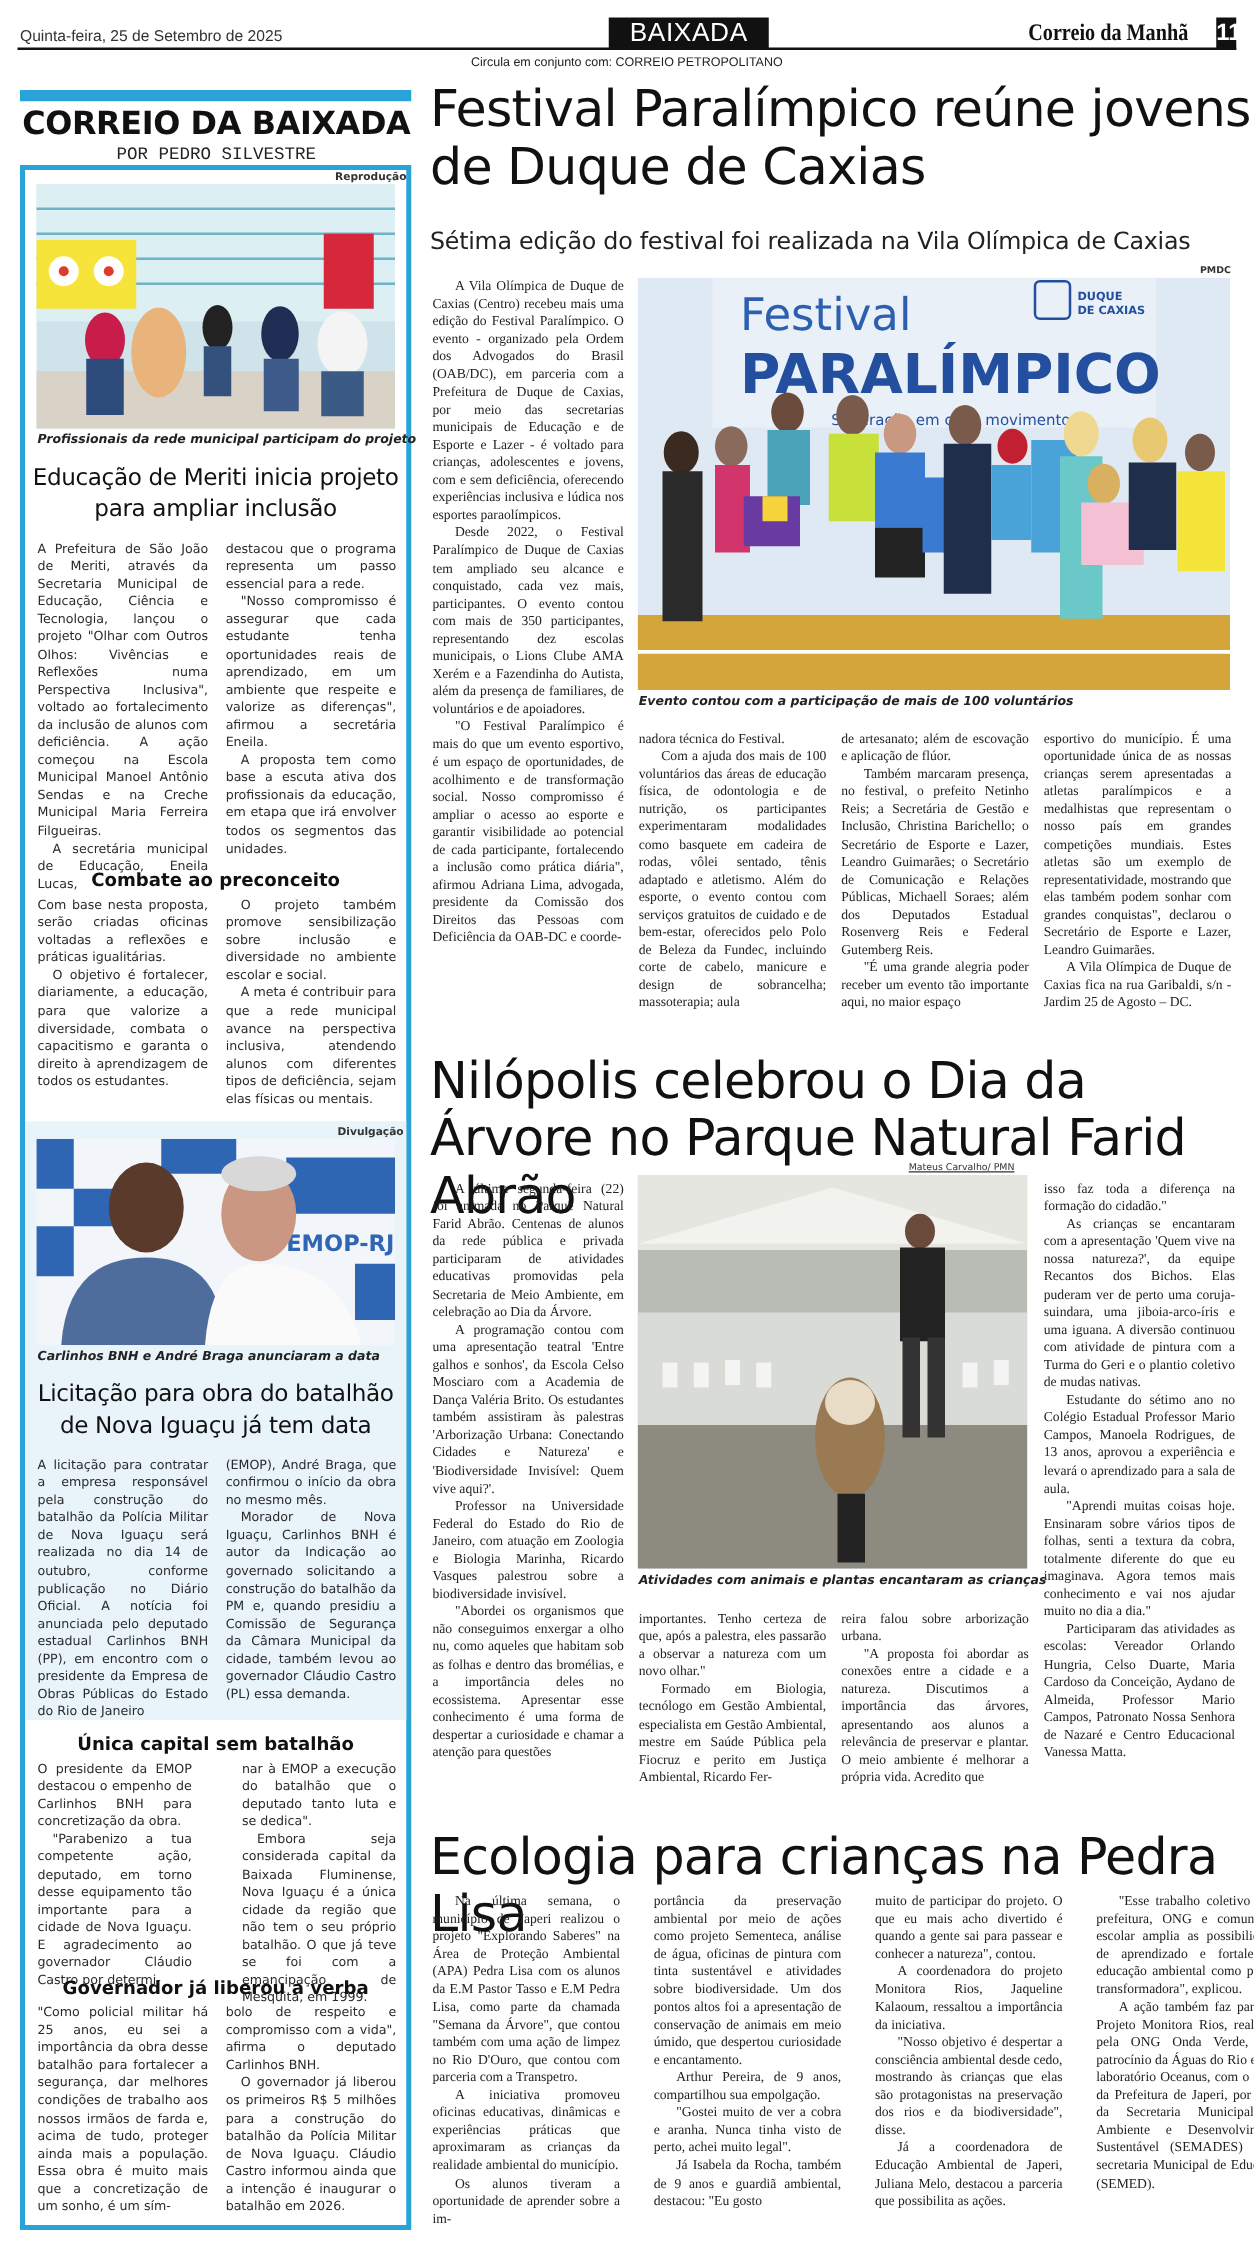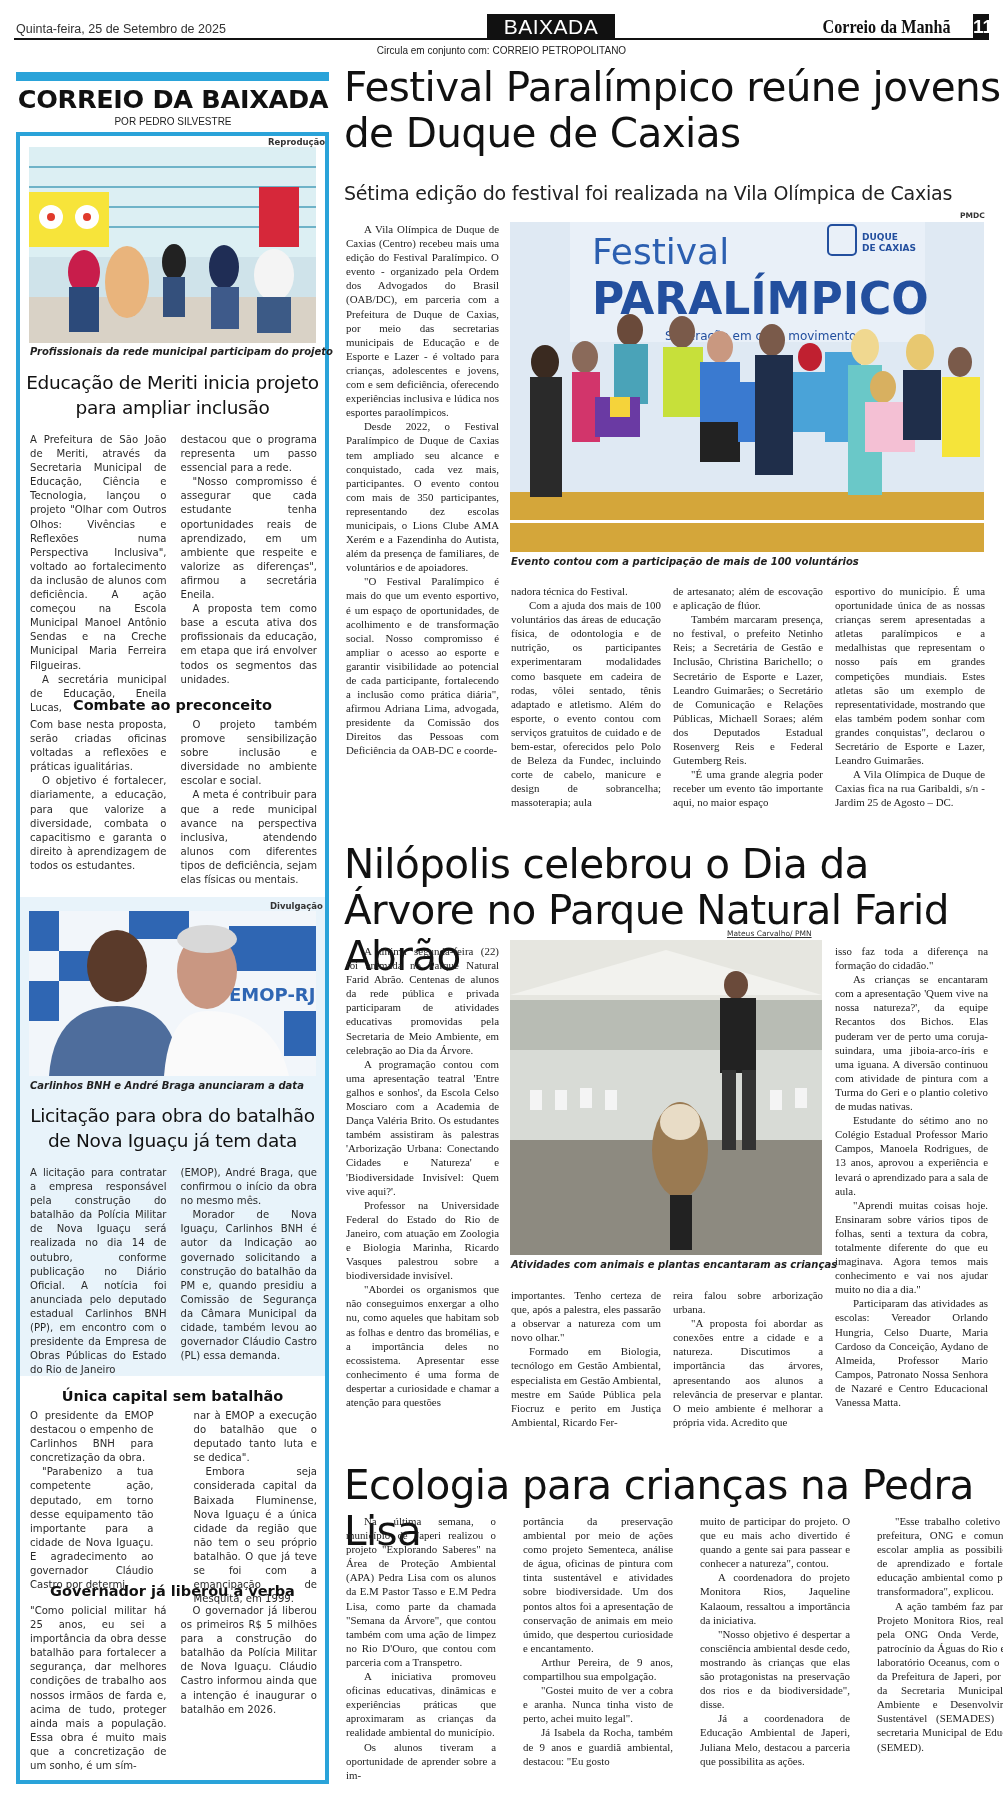--- a/index.html
+++ b/index.html
@@ -10,21 +10,21 @@
   .hdr { position: absolute; left: 14px; top: 14px; width: 975px; height: 26px; border-bottom: 2px solid #111; }
   .hdr .date { position: absolute; left: 2px; top: 8px; font-family: "Liberation Sans", sans-serif; font-size: 12.5px; color: #333; }
   .hdr .section { position: absolute; left: 473px; top: 0; width: 128px; height: 26px; background: #111; color: #fff; font-family: "Liberation Sans", sans-serif; font-size: 21px; text-align: center; line-height: 26px; letter-spacing: 0.5px; }
   .hdr .brand { position: absolute; right: 38px; top: 2px; font-family: "Liberation Serif", serif; font-weight: bold; font-size: 19px; transform: scaleX(0.85); transform-origin: right; }
   .hdr .pagenum { position: absolute; right: 0; top: 0; width: 16px; height: 26px; background: #111; color: #fff; font-family: "Liberation Sans", sans-serif; font-weight: bold; font-size: 19px; text-align: center; line-height: 26px; }
   .circ { position: absolute; left: 0; width: 1003px; top: 45px; text-align: center; font-family: "Liberation Sans", sans-serif; font-size: 10px; color: #222; }
 
   
   .lbar { position: absolute; left: 16px; top: 72px; width: 313px; height: 9px; background: #2aa3d9; }
   .lcol-title { position: absolute; left: 14px; top: 84px; width: 318px; text-align: center; font-family: "DejaVu Sans", sans-serif; font-weight: bold; font-size: 25.5px; letter-spacing: -0.3px; line-height: 30px; }
-  .lcol-by { position: absolute; left: 14px; top: 116px; width: 318px; text-align: center; font-family: Liberation Sans, sans-serif; font-size: 10px; color: #222; }
+  .lcol-by { position: absolute; left: 14px; top: 116px; width: 318px; text-align: center; font-family: Liberation Mono, monospace; font-size: 14px; color: #222; }
   .lbox { position: absolute; left: 16px; top: 132px; width: 313px; height: 1652px; border: 4px solid #2aa3d9; }
   .credit { position: absolute; font-family: "DejaVu Sans", sans-serif; font-weight: bold; font-size: 8.5px; color: #333; }
   .photo { position: absolute; overflow: hidden; }
   .caption { position: absolute; font-family: "DejaVu Sans", sans-serif; font-style: italic; font-weight: bold; font-size: 10px; color: #222; white-space: nowrap; }
   .ltitle { position: absolute; left: 24px; width: 297px; text-align: center; font-family: "DejaVu Sans", sans-serif; font-size: 18.5px; line-height: 25px; color: #111; letter-spacing: -0.3px; }
   .lsub { position: absolute; left: 24px; width: 297px; text-align: center; font-family: "DejaVu Sans", sans-serif; font-size: 14.5px; font-weight: 600; color: #111; }
   .lcols { position: absolute; left: 30px; width: 287px; display: flex; gap: 14px; }
   .lcols .c { flex: 1; font-family: "DejaVu Sans", sans-serif; font-size: 10.1px; line-height: 14.1px; color: #2a2a2a; text-align: justify; hyphens: auto; }
   .lcols p { text-indent: 12px; }
   .lcols p.first { text-indent: 0; }
@@ -153,20 +153,21 @@
     <p class="first">nar à EMOP a execução do batalhão que o deputado tanto luta e se dedica".</p>
     <p>Embora seja considerada capital da Baixada Fluminense, Nova Iguaçu é a única cidade da região que não tem o seu próprio batalhão. O que já teve se foi com a emancipação de Mesquita, em 1999.</p>
   </div>
 </div>
 <div class="lsub" style="top:1583px;">Governador já liberou a verba</div>
 <div class="lcols" style="top:1604px;">
   <div class="c">
     <p class="first">"Como policial militar há 25 anos, eu sei a importância da obra desse batalhão para fortalecer a segurança, dar melhores condições de trabalho aos nossos irmãos de farda e, acima de tudo, proteger ainda mais a população. Essa obra é muito mais que a concretização de um sonho, é um sím-</p>
   </div>
   <div class="c">
+    <p class="first">bolo de respeito e compromisso com a vida", afirma o deputado Carlinhos BNH.</p>
     <p>O governador já liberou os primeiros R$ 5 milhões para a construção do batalhão da Polícia Militar de Nova Iguaçu. Cláudio Castro informou ainda que a intenção é inaugurar o batalhão em 2026.</p>
   </div>
 </div>
 
 <div class="h1" style="top:64px;">Festival Paralímpico reúne jovens de Duque de Caxias</div>
 <div class="deck" style="top:182px;">Sétima edição do festival foi realizada na Vila Olímpica de Caxias</div>
 <div class="credit" style="left:960px;top:211px;font-size:7.5px;">PMDC</div>
 <div class="photo" style="left:510px;top:222px;width:474px;height:330px;">
   <svg width="474" height="330" viewBox="0 0 474 330">
     <rect width="474" height="330" fill="#dfe9f3"></rect>

